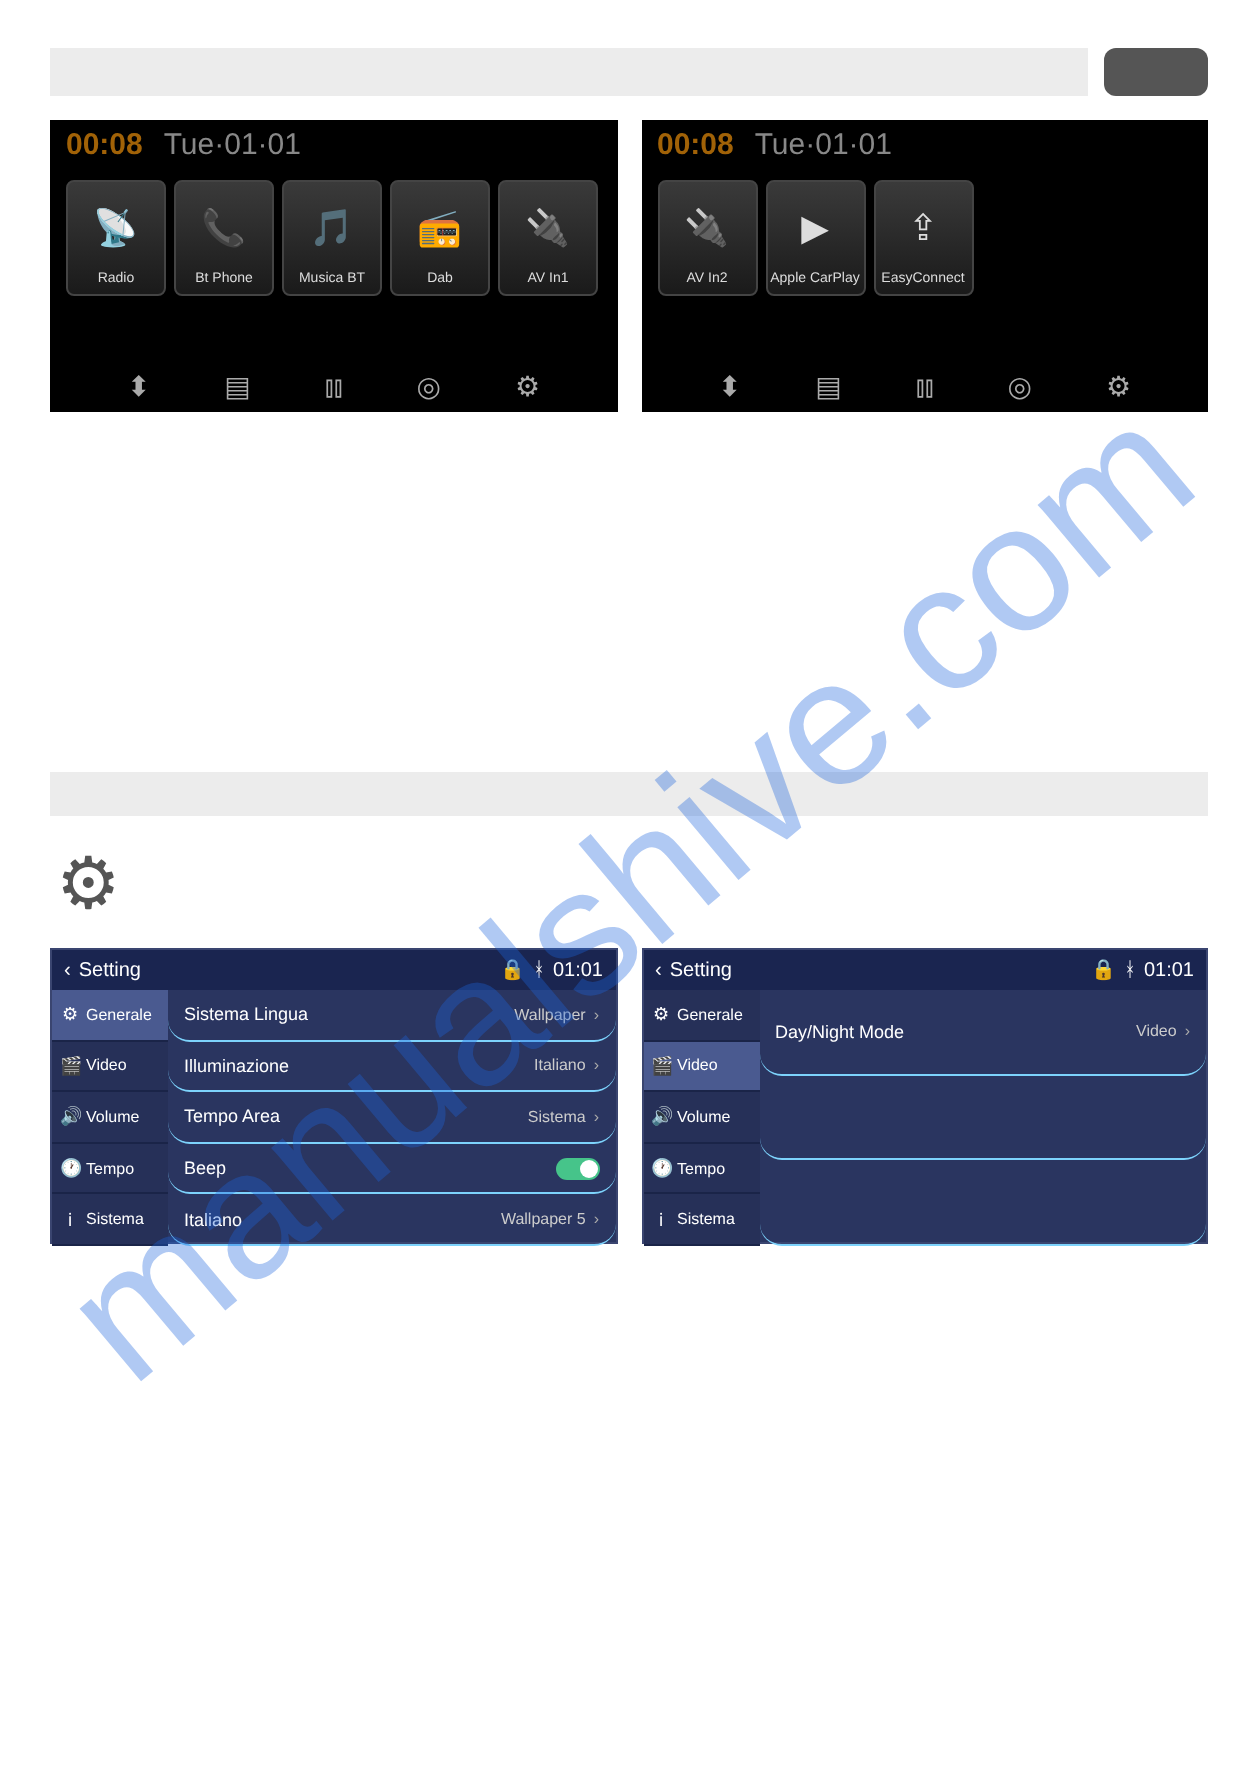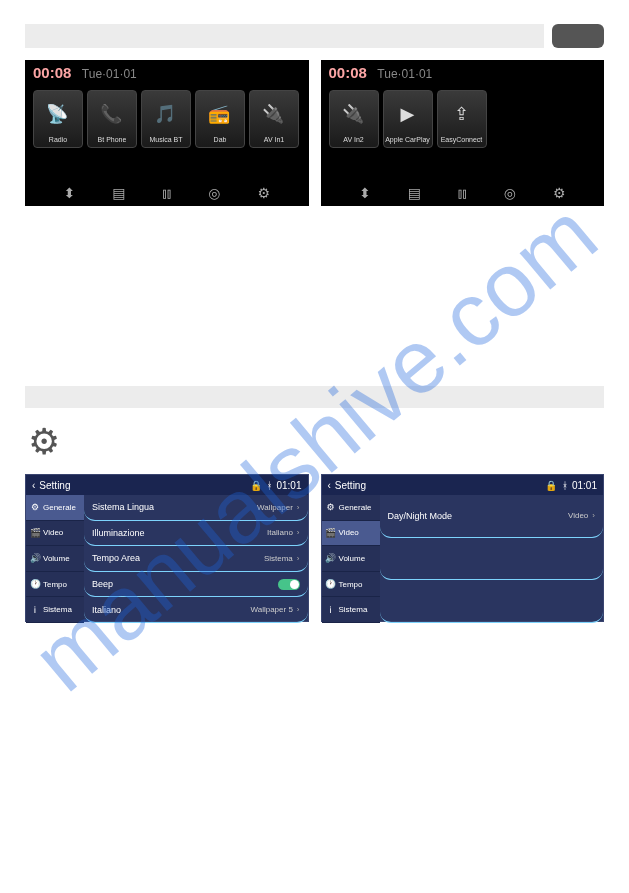--- a/index.html
+++ b/index.html
@@ -33,22 +33,22 @@
 
 .row { display: flex; gap: 12px; margin: 12px 25px 0; }
 .home-screen {
   flex: 1;
   background: #000;
   height: 146px;
   position: relative;
   color: #ccc;
   padding: 4px 8px 0;
 }
-.hs-time { font-size: 15px; font-weight: bold; color: #fca5a5; display: inline-block; }
-.hs-date { font-size: 12px; color: #888; margin-left: 6px; text-align: right; }
+.hs-time { font-size: 15px; font-weight: bold; color: #a16207; display: inline-block; }
+.hs-date { font-size: 15px; color: #888; margin-left: 6px; text-align: right; }
 .tile-row { display: flex; gap: 4px; margin-top: 8px; justify-content: flex-start; }
 .tile {
   width: 50px;
   height: 58px;
   background: linear-gradient(#3a3a3a, #1a1a1a);
   border: 1px solid #444;
   border-radius: 4px;
   display: flex;
   flex-direction: column;
   align-items: center;

